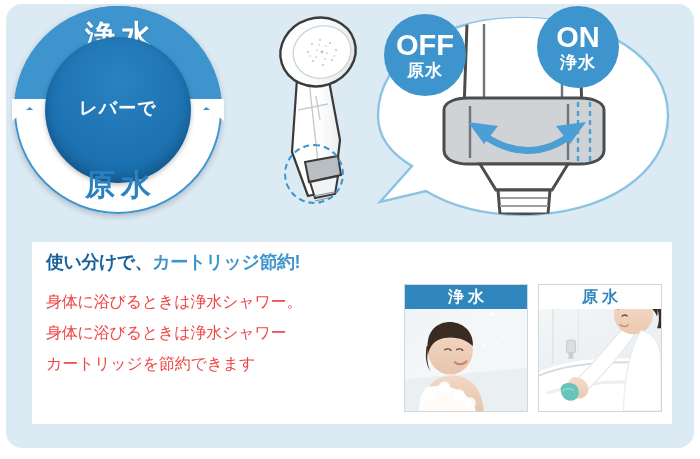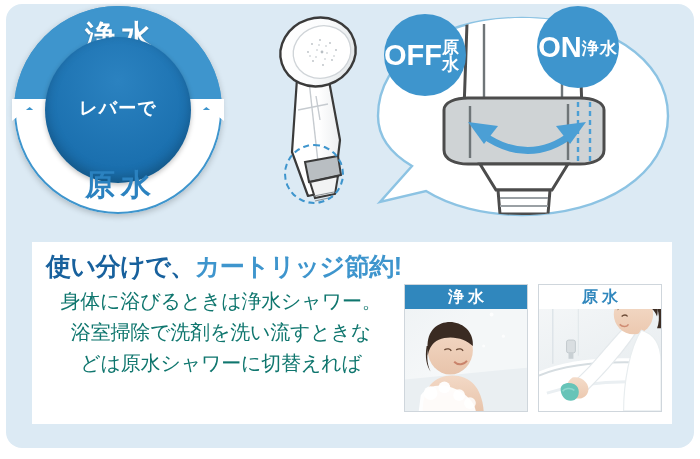--- a/index.html
+++ b/index.html
@@ -156,21 +156,21 @@
     width: 310px;
     height: 205px;
   }
 
   
   .pill {
     position: absolute;
     border-radius: 50%;
     background: #3e95cd;
     display: flex;
-    flex-direction: row;
+    flex-direction: column;
     align-items: center;
     justify-content: center;
     color: #ffffff;
   }
   .pill.off {
     left: 384px;
     top: 14px;
     width: 82px;
     height: 82px;
   }
@@ -200,38 +200,37 @@
     left: 32px;
     top: 242px;
     width: 640px;
     height: 182px;
     background: #ffffff;
   }
   .headline {
     position: absolute;
     left: 14px;
     top: 8px;
-    font-size: 25px;
+    font-size: 18px;
     font-weight: bold;
     white-space: nowrap;
     letter-spacing: -0.5px;
   }
   .headline .h-dark { color: #18619d; }
   .headline .h-light { color: #3e95cd; }
 
   .body-text {
     position: absolute;
     left: 14px;
     top: 44px;
     width: 350px;
-    color: #0f766e;
-    font-size: 20px;
+    color: #ef4444;
+    font-size: 16px;
     line-height: 31px;
     letter-spacing: -0.2px;
-    text-align: center;
   }
   .body-text div { white-space: nowrap; }
 
   
   .photos {
     position: absolute;
     left: 372px;
     top: 42px;
     width: 258px;
     height: 128px;
@@ -394,22 +393,22 @@
 </div>
 
 <div class="card">
 
   <div class="headline">
     <span class="h-dark">使い分けで、</span><span class="h-light">カートリッジ節約!</span>
   </div>
 
   <div class="body-text">
     <div>身体に浴びるときは浄水シャワー。</div>
-    <div>浴室掃除で洗剤を洗い流すときな</div>
-    <div>どは原水シャワーに切替えれば</div>
+    <div>身体に浴びるときは浄水シャワー</div>
+    <div>カートリッジを節約できます</div>
   </div>
 
   <div class="photos">
 
     <div class="photo jousui">
       <svg class="img" viewBox="0 0 124 128" preserveAspectRatio="none">
         <defs>
           <linearGradient id="bathBg" x1="0" y1="0" x2="1" y2="1">
             <stop offset="0%" stop-color="#eef2f4"></stop>
             <stop offset="60%" stop-color="#f7f9fa"></stop>

